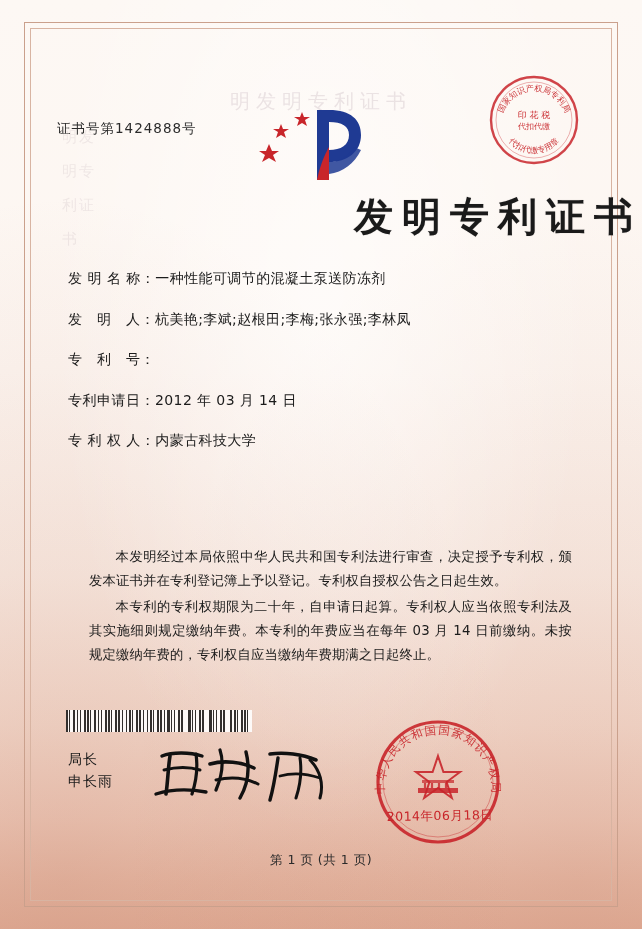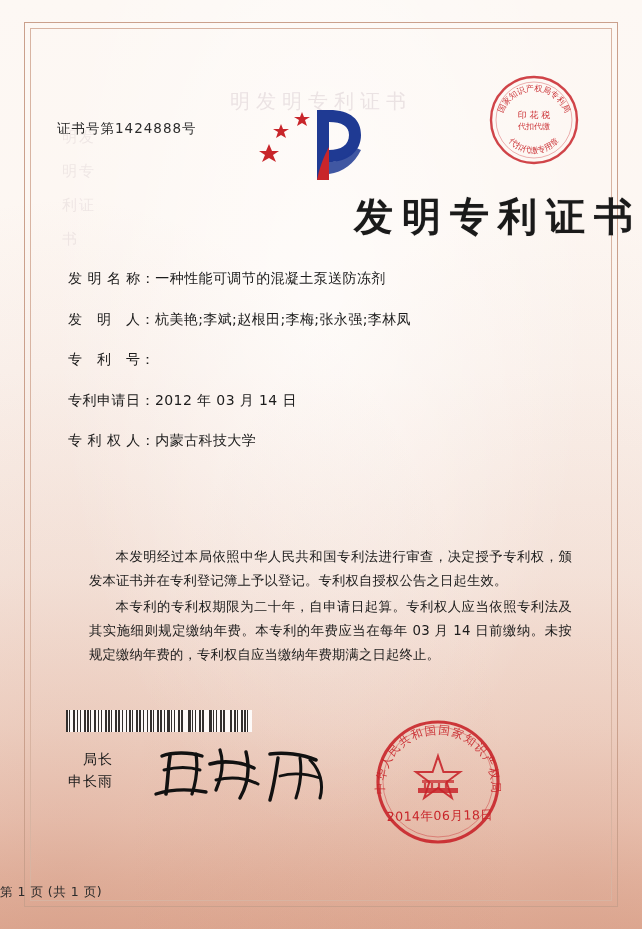--- a/index.html
+++ b/index.html
@@ -189,21 +189,20 @@
 
   .director {
     position: absolute;
     left: 68px;
     top: 748px;
     font-size: 14px;
     line-height: 22px;
     color: #1b1b1b;
     font-family: "DejaVu Sans", sans-serif;
     letter-spacing: 1px;
-    text-align: right;
   }
 
   .signature {
     position: absolute;
     left: 150px;
     top: 742px;
     width: 185px;
     height: 64px;
     color: #111;
   }
@@ -226,22 +225,22 @@
     color: #c8252a;
     font-family: "DejaVu Sans", sans-serif;
     letter-spacing: 0.5px;
     transform: rotate(-1deg);
   }
 
   .page-foot {
     position: absolute;
     left: 0;
     right: 0;
-    top: 884px;
-    text-align: left;
+    top: 852px;
+    text-align: center;
     font-size: 12.5px;
     color: #2a2a2a;
     font-family: "DejaVu Sans", sans-serif;
     letter-spacing: 0.5px;
   }
 </style>
 </head>
 <body>
 
 <div class="page">

